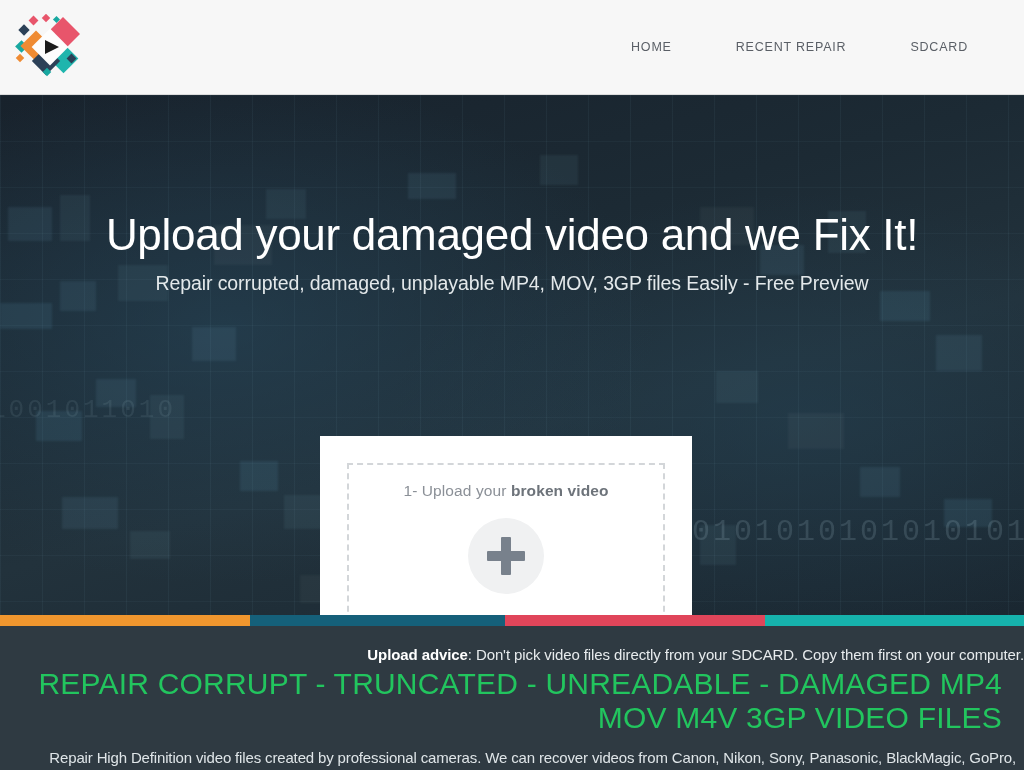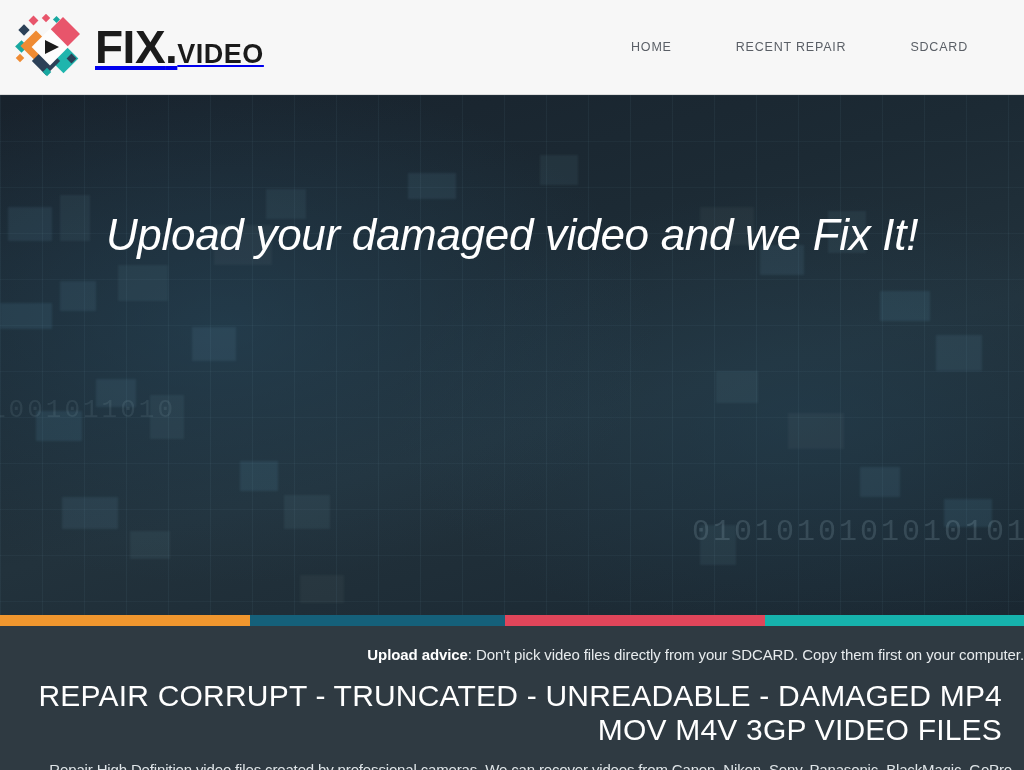--- a/index.html
+++ b/index.html
@@ -93,21 +93,20 @@
     font-size:26px;
     color:rgba(175,205,220,0.10);
   }
 
   .hero-inner {
     position:relative;
     height:100%;
     display:flex;
     flex-direction:column;
     align-items:center;
-    font-style:italic;
   }
   .hero-title {
     margin-top:116px;
     font-size:44px;
     font-weight:normal;
     color:#ffffff;
     letter-spacing:-0.3px;
     line-height:1.1;
     text-align:center;
   }
@@ -182,24 +181,24 @@
     overflow:hidden;
   }
   .advice {
     font-size:15px;
     color:#e7ebed;
     letter-spacing:-0.1px;
   }
   .advice b { font-weight:bold; color:#ffffff; }
 
   .bottom-heading {
-    margin-top:16px;
+    margin-top:4px;
     font-size:30px;
     font-weight:normal;
-    color:#ffffff;
+    color:#22c55e;
     line-height:1.13;
     letter-spacing:0.2px;
     padding:0 22px;
   }
   .bottom-para {
     margin-top:14px;
     font-size:15px;
     color:#dfe5e8;
     padding:0 8px;
     letter-spacing:-0.15px;
@@ -231,25 +230,20 @@
           <rect x="-14" y="4" width="20" height="20" transform="rotate(45 -4 14)" fill="#2c4057"></rect>
 
           <rect x="-13" y="-13" width="26" height="26" transform="rotate(45 0 0)" fill="#fdfdfd"></rect>
           <polygon points="-5,-7 9,0 -5,7" fill="#1b1b1b"></polygon>
 
           <rect x="18" y="8" width="7" height="7" transform="rotate(45 21.5 11.5)" fill="#2c4057"></rect>
           <rect x="-33" y="8" width="6" height="6" transform="rotate(45 -30 11)" fill="#ef8b33"></rect>
           <rect x="-6" y="22" width="6" height="6" transform="rotate(45 -3 25)" fill="#18a8a0"></rect>
         </g>
       </svg>
-    </span>
-    <span class="brand-text">
-      <span class="brand-fix">FIX</span>
-        <span class="brand-dot">.</span>
-        <span class="brand-video">VIDEO</span>
     </span>
   </a>
 
   <nav class="main-nav">
     <a class="nav-link" href="#">HOME</a>
     <a class="nav-link" href="#">RECENT REPAIR</a>
     <a class="nav-link" href="#">SDCARD</a>
   </nav>
 </header>
 
@@ -286,22 +280,34 @@
     <div class="blk b" style="left:408px;top:78px;  width:48px; height:26px;"></div>
     <div class="blk" style="left:540px;top:60px;  width:38px; height:30px;"></div>
     <div class="blk d" style="left:300px;top:480px; width:44px; height:28px;"></div>
   </div>
 
   <div class="hero-binary two">1001011010</div>
   <div class="hero-binary">0101010101010101</div>
 
   <div class="hero-inner">
     <h1 class="hero-title">Upload your damaged video and we Fix It!</h1>
+    <p class="hero-sub">Repair corrupted, damaged, unplayable MP4, MOV, 3GP files Easily - Free Preview</p>
   </div>
 
+  <div class="upload-card">
+    <div class="upload-dropzone">
+      <div class="dz-title">
+        <span>1- Upload your </span><b>broken video</b>
+      </div>
+      <div class="plus-circle">
+        <span class="plus-glyph"></span>
+      </div>
+
+    </div>
+  </div>
 </section>
 
 <div class="color-bar">
   <div class="seg orange"></div>
   <div class="seg teal"></div>
   <div class="seg red"></div>
   <div class="seg cyan"></div>
 </div>
 
 <section class="bottom">

